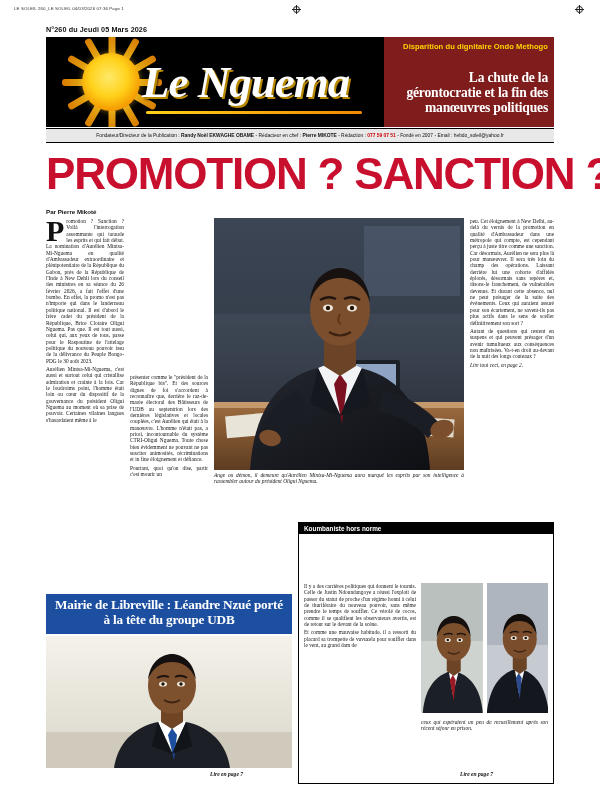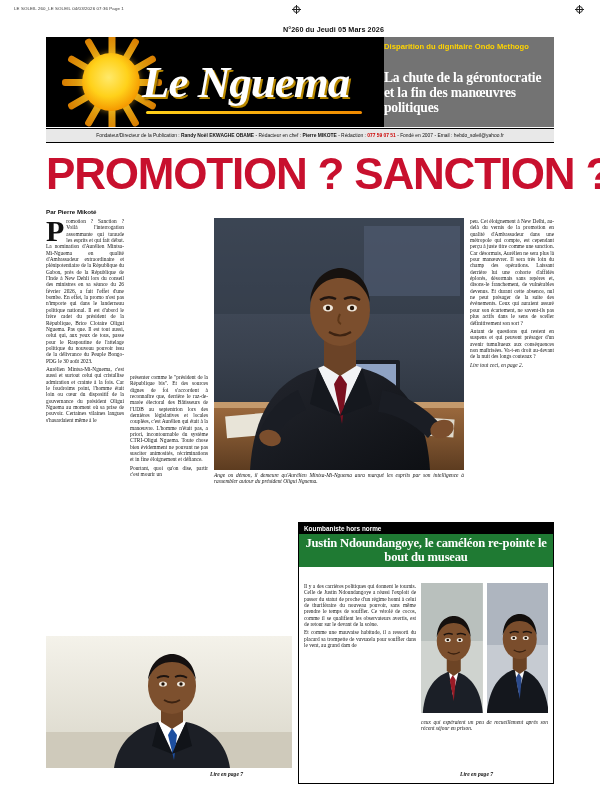--- a/index.html
+++ b/index.html
@@ -76,21 +76,21 @@
     left: 0; top: 0;
     width: 508px;
     height: 15px;
     background: #ffffff;
     border-bottom: 1px solid #ffffff;
   }
   .issue-line {
     position: absolute;
     left: 0; top: 3px;
     width: 338px;
-    text-align: right;
+    text-align: left;
     font-weight: bold;
     font-size: 7.2px;
     color: #111;
     letter-spacing: 0.1px;
   }
   .logo-block {
     position: absolute;
     left: 0; top: 15px;
     width: 338px;
     height: 90px;
@@ -143,24 +143,25 @@
     height: 3px;
     background: linear-gradient(90deg, #ffd11a, #f08a00);
     border-radius: 2px;
   }
   
   .promo {
     position: absolute;
     left: 338px; top: 15px;
     width: 170px;
     height: 90px;
-    background: #737373;
+    background: #7f1d1d;
     color: #fff;
     box-sizing: border-box;
-    padding: 5px 6px 4px 0;
+    padding: 5px 6px 4px 9px;
+    text-align: right;
   }
   .promo-kicker {
     font-weight: bold;
     font-size: 7.6px;
     color: #ffd400;
     line-height: 9.4px;
     letter-spacing: 0.05px;
   }
   .promo-title {
     margin-top: 20px;
@@ -509,20 +510,23 @@
       </svg>
     </div>
     <div class="caption-top">Ange ou démon, il demeure qu'Aurélien Mintsa-Mi-Nguema aura marqué les esprits par son intelligence à rassembler autour du président Oligui Nguema.</div>
 
     <div class="col" id="col4">
       <p>peu. Cet éloignement à New Delhi, au-delà du vernis de la promotion en qualité d'Ambassadeur dans une métropole qui compte, est cependant perçu à juste titre comme une sanction. Car désormais, Aurélien ne sera plus là pour manœuvrer. Il sera très loin du champ des opérations. Laissant derrière lui une cohorte d'affidés éplorés, désormais sans repères et, disons-le franchement, de vulnérables devenus. Et durant cette absence, nul ne peut présager de la suite des évènements. Ceux qui auraient assuré pour son écartement, ne savent-ils pas plus actifs dans le sens de sceller définitivement son sort ?</p>
       <p>Autant de questions qui restent en suspens et qui peuvent présager d'un avenir tumultueux aux conséquences non maîtrisées. Va-t-en droit au-devant de la nuit des longs couteaux ?</p>
       <p class="italic-note">Lire tout ceci, en page 2.</p>
     </div>
 
+    <div class="blue-head" id="head-mairie">
+      <div class="ht">Mairie de Libreville : Léandre Nzué porté à la tête du groupe UDB</div>
+    </div>
     <div class="photo-mairie">
       <svg class="face-svg" viewBox="0 0 246 132" preserveAspectRatio="xMidYMid slice">
         <defs>
           <linearGradient id="bg2" x1="0" y1="0" x2="0" y2="1">
             <stop offset="0%" stop-color="#f4f2ea"></stop>
             <stop offset="100%" stop-color="#d9d6c9"></stop>
           </linearGradient>
         </defs>
         <rect x="0" y="0" width="246" height="132" fill="url(#bg2)"></rect>
         <rect x="0" y="96" width="246" height="36" fill="#cfcabb"></rect>
@@ -543,21 +547,20 @@
         <circle cx="135" cy="48" r="1.7" fill="#201308"></circle>
         <path d="M111 42 q6 -3.5 12 -0.8" stroke="#1d1410" stroke-width="1.9" fill="none"></path>
         <path d="M129 41 q6 -3 12 0.8" stroke="#1d1410" stroke-width="1.9" fill="none"></path>
         <path d="M118 64 q8 5 16 0" stroke="#3b2211" stroke-width="1.8" fill="none"></path>
       </svg>
     </div>
     <div class="readmore" id="readmore-mairie">Lire en page 7</div>
 
     <div class="feature">
       <div class="feature-kicker">Koumbaniste hors norme</div>
-      <div class="feature-title">Justin Ndoundangoye, le caméléon re-pointe le bout du museau</div>
 
       <div id="feat-col">
         <p>Il y a des carrières politiques qui donnent le tournis. Celle de Justin Ndoundangoye a réussi l'exploit de passer du statut de proche d'un régime honni à celui de thuriféraire du nouveau pouvoir, sans même prendre le temps de souffler. Ce vérolé de cocos, comme il se qualifient les observateurs avertis, est de retour sur le devant de la scène.</p>
         <p>Et comme une mauvaise habitude, il a ressorti du placard sa trompette de vuvuzela pour souffler dans le vent, au grand dam de</p>
       </div>
 
       <div class="feature-photos" style="left:122px; width:127px; height:130px; top:60px;">
         <div class="feature-photo">
           <svg class="face-svg" viewBox="0 0 62 130" preserveAspectRatio="xMidYMid slice">
             <rect x="0" y="0" width="62" height="130" fill="#cfd3cf"></rect>

